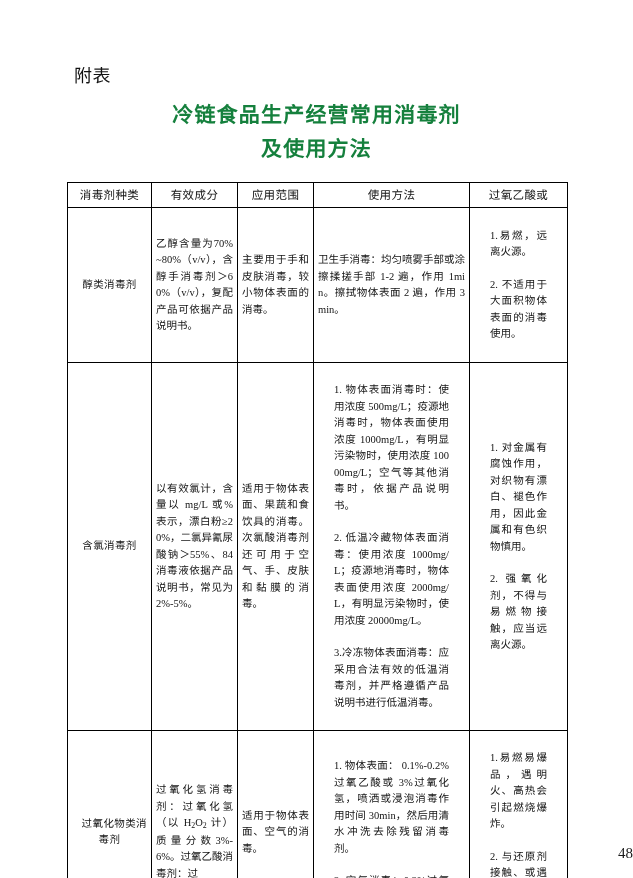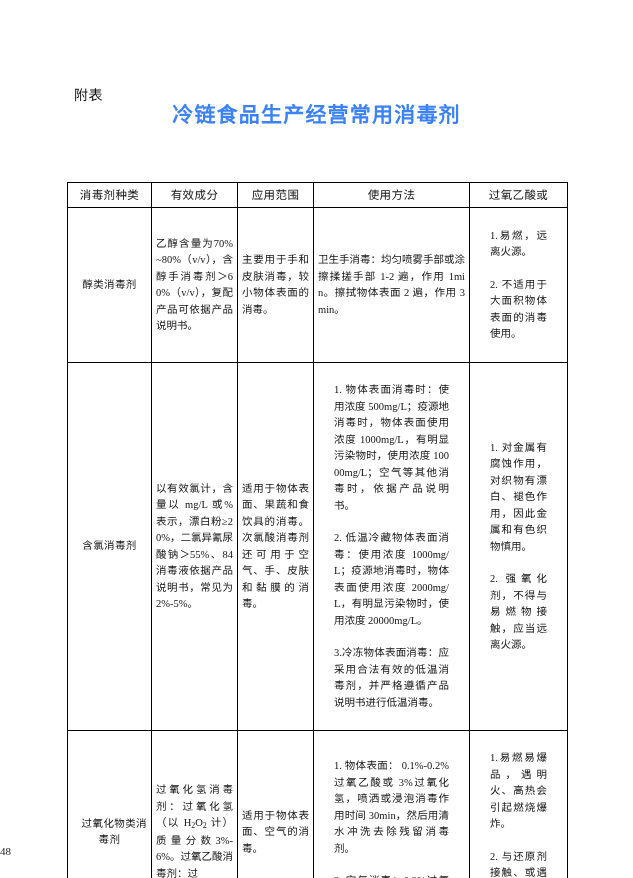--- a/index.html
+++ b/index.html
@@ -18,37 +18,36 @@
   }
   .page {
     position: absolute;
     inset: 0;
     padding: 0;
   }
   .label-fubiao {
     position: absolute;
     left: 74px;
     top: 66px;
-    font-size: 14px;
+    font-size: 18px;
     line-height: 20px;
     letter-spacing: 0.5px;
     color: #111;
-    margin-top: 20px;
   }
   .doc-title {
     position: absolute;
     left: 0;
     right: 0;
     top: 98px;
     text-align: center;
     font-weight: bold;
     font-size: 21px;
     line-height: 34px;
     letter-spacing: 1.2px;
-    color: #3b82f6;
+    color: #15803d;
   }
   .doc-title .ln2 { display: block; }
 
   table.main-table {
     position: absolute;
     left: 67px;
     top: 182px;
     width: 500px;
     border-collapse: collapse;
     table-layout: fixed;
@@ -104,40 +103,41 @@
   
   tr.row-alcohol td { height: 148px; }
   tr.row-chlorine td { height: 322px; }
   tr.row-peroxide td { height: 118px; }
 
   .page-number {
     position: absolute;
     left: 0;
     right: 0;
     top: 845px;
-    text-align: left;
-    font-size: 11px;
+    text-align: right;
+    font-size: 15px;
     color: #1a1a1a;
   }
   sub {
     font-size: 75%;
     vertical-align: baseline;
     position: relative;
     bottom: -0.25em;
   }
 </style>
 </head>
 <body>
 
 <div class="page">
 
   <div class="label-fubiao">附表</div>
 
   <div class="doc-title">
     <span class="ln1">冷链食品生产经营常用消毒剂</span>
+    <span class="ln2">及使用方法</span>
   </div>
 
   <table class="main-table">
     <colgroup>
       <col class="c1">
         <col class="c2">
         <col class="c3">
         <col class="c4">
         <col class="c5">
     </colgroup>

